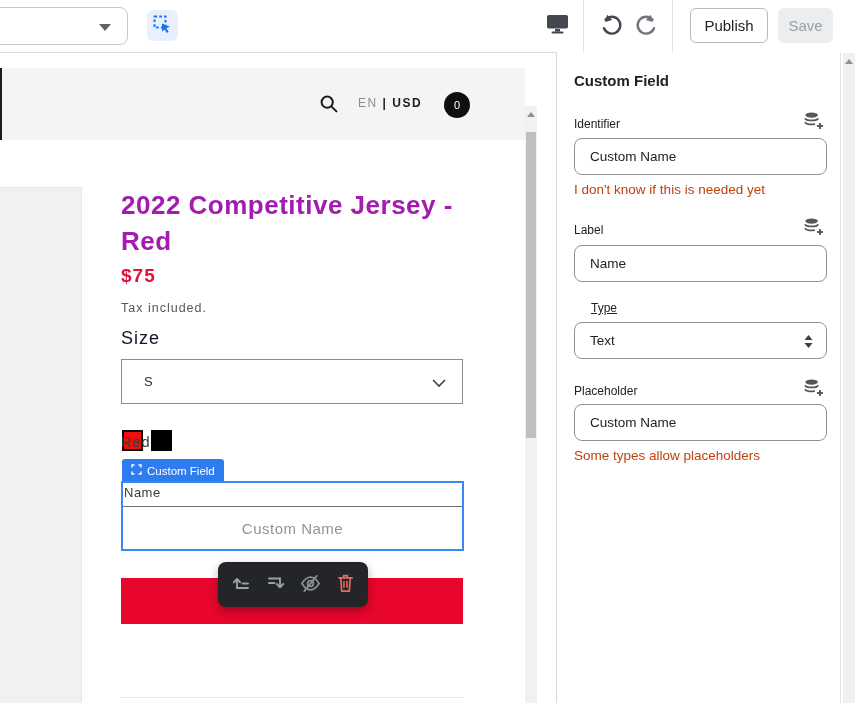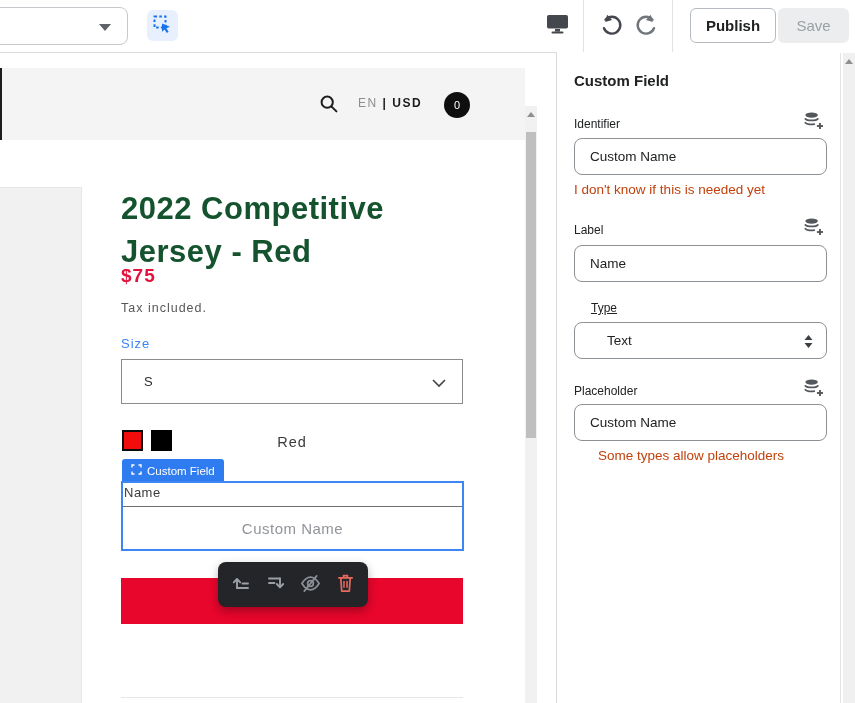--- a/index.html
+++ b/index.html
@@ -18,56 +18,56 @@
   #select-tool { left:147px; top:10px; width:31px; height:31px; background:#e8f0fe;
     border:none; border-radius:6px; display:flex; align-items:center; justify-content:center; cursor:pointer; }
   #device-icon-btn { left:544px; top:13px; width:26px; height:26px; background:none; border:none;
     display:flex; align-items:center; justify-content:center; cursor:pointer; }
   .vdivider { top:0; width:1px; height:52px; background:#e1e3e6; }
   #divider-1 { left:583px; } #divider-2 { left:672px; }
   #undo-btn { left:598px; top:13px; } #redo-btn { left:633px; top:13px; }
   .iconbtn { position:absolute; width:27px; height:27px; background:none; border:none;
     display:flex; align-items:center; justify-content:center; cursor:pointer; }
   #redo-btn svg { transform:scaleX(-1); }
-  #publish-btn { left:690px; top:8px; width:86px; height:35px; background:#fff;
+  #publish-btn { left:690px; top:8px; width:78px; height:35px; background:#fff;
     border:1px solid #b6bbc1; border-radius:6px; font-size:15px; color:#202223;
-    font-family:"Liberation Sans",sans-serif; cursor:pointer;font-weight:bold; }
-  #save-btn { left:778px; top:8px; width:71px; height:35px; background:#ebedef;
+    font-family:"Liberation Sans",sans-serif; cursor:pointer; }
+  #save-btn { left:778px; top:8px; width:55px; height:35px; background:#ebedef;
     border:none; border-radius:6px; font-size:15px; color:#9aa0a6;
     font-family:"Liberation Sans",sans-serif; }
 
   
   #preview { left:0; top:53px; width:537px; height:650px; background:#fff; }
   #store-header { left:0; top:15px; width:525px; height:72px; background:#f4f4f4; }
   #drawer-edge { left:0; top:0; width:2px; height:72px; background:#1c1c1c; }
   #search-btn { position:absolute; left:314px; top:22px; width:30px; height:30px;
     background:none; border:none; cursor:pointer; }
   #locale { position:absolute; left:358px; top:28px; font-size:12px; letter-spacing:1.5px; cursor:pointer; }
   #locale .lang { color:#8d8d8d; }
   #locale .sep, #locale .cur { color:#1c1c1c; font-weight:bold; }
   #cart-badge { position:absolute; left:444px; top:24px; width:26px; height:26px;
     border-radius:50%; background:#0f0f0f; color:#fff; font-size:11px;
     display:flex; align-items:center; justify-content:center; cursor:pointer; }
   #image-block { left:0; top:134px; width:82px; height:516px; background:#f1f1f1;
     border-top:1px solid #e6e6e6; border-right:1px solid #e6e6e6; }
 
-  #product-title { left:121px; top:135px; width:346px; font-size:31px; font-weight:800;
-    letter-spacing:0.5px; line-height:1.38; color:#14532d; }
+  #product-title { left:121px; top:135px; width:346px; font-size:26px; font-weight:800;
+    letter-spacing:0.5px; line-height:1.38; color:#a21caf; }
   #product-price { left:121px; top:212px; font-size:19px; font-weight:800;
     letter-spacing:1px; color:#e4113c; }
   #tax-note { left:121px; top:248px; font-size:12.5px; letter-spacing:1px; color:#575757; }
-  #size-label { left:121px; top:283px; font-size:13px; letter-spacing:1px; color:#3b82f6; }
+  #size-label { left:121px; top:275px; font-size:18px; letter-spacing:1px; color:#0f172a; }
   #size-select { left:121px; top:306px; width:342px; height:45px; background:#fff;
     border:1px solid #8c8c8c; display:flex; align-items:center; cursor:pointer; }
   #size-select .val { margin-left:22px; font-size:13px; letter-spacing:1px; color:#2c2c2c; }
   #size-select svg { position:absolute; right:16px; top:19px; }
   #swatch-red { left:122px; top:377px; width:21px; height:21px; background:#f20c0c;
     border:2px solid #0a0a0a; cursor:pointer; }
   #swatch-black { left:151px; top:377px; width:21px; height:21px; background:#000; cursor:pointer; }
-  #color-label { left:121px; top:381px; width:342px; text-align:center; font-size:14.5px;
+  #color-label { left:121px; top:381px; width:342px; text-align:left; font-size:14.5px;
     letter-spacing:1px; color:#3a3a3a; }
 
   #cf-badge { left:122px; top:406px; height:23px; background:#2e7cf0; color:#fff;
     border-radius:3px 3px 0 0; display:flex; align-items:center; gap:5px;
     padding:0 9px; font-size:11.5px; cursor:pointer; }
   #cf-box { left:121px; top:428px; width:343px; height:70px; border:2px solid #3d87f5; background:#fff; }
   #cf-label { position:absolute; left:1px; top:2px; font-size:13px; letter-spacing:0.5px; color:#3a3a3a; }
   #cf-divider { position:absolute; left:0; top:23px; width:100%; height:1px; background:#6f6f6f; }
   #cf-input { position:absolute; left:0; top:24px; width:100%; height:42px; border:none;
     outline:none; text-align:center; font-size:15px; letter-spacing:0.5px;
@@ -102,30 +102,30 @@
   #panel-title { left:17px; top:19px; font-size:15px; font-weight:bold; color:#202223; }
   .flabel { font-size:12px; color:#202223; }
   .fhelper { font-size:13.5px; color:#c2410c; }
   .dynbtn { position:absolute; width:24px; height:22px; background:none; border:none;
     display:flex; align-items:center; justify-content:center; cursor:pointer; }
   .pinput { position:absolute; left:17px; width:253px; height:37px; border:1px solid #8c9196;
     border-radius:8px; padding:0 15px; font-size:13.5px; color:#202223;
     font-family:"Liberation Sans",sans-serif; background:#fff; }
   #type-select { left:17px; top:269px; width:253px; height:37px; border:1px solid #8c9196;
     border-radius:8px; background:#fff; display:flex; align-items:center; cursor:pointer; }
-  #type-select .val { margin-left:32px; font-size:13.5px; color:#202223; }
+  #type-select .val { margin-left:15px; font-size:13.5px; color:#202223; }
   #type-select svg { position:absolute; right:12px; top:11px; }
 
   #l-identifier { left:17px; top:64px; } #dyn-identifier { left:244px; top:58px; }
   #in-identifier { top:85px; } #h-identifier { left:17px; top:129px; }
   #l-label { left:17px; top:170px; } #dyn-label { left:244px; top:164px; }
   #in-label { top:192px; }
   #l-type { left:34px; top:248px;text-decoration:underline; }
   #l-placeholder { left:17px; top:331px; } #dyn-placeholder { left:244px; top:325px; }
-  #in-placeholder { top:351px; } #h-placeholder { left:17px; top:395px;margin-left:24px; }
+  #in-placeholder { top:351px; } #h-placeholder { left:17px; top:395px; }
 </style>
 </head>
 <body>
 
 <div id="topbar" class="ab">
   <div id="device-dropdown" class="ab">
     <span></span>
     <span class="caret"></span>
   </div>
   <button id="select-tool" class="ab">

